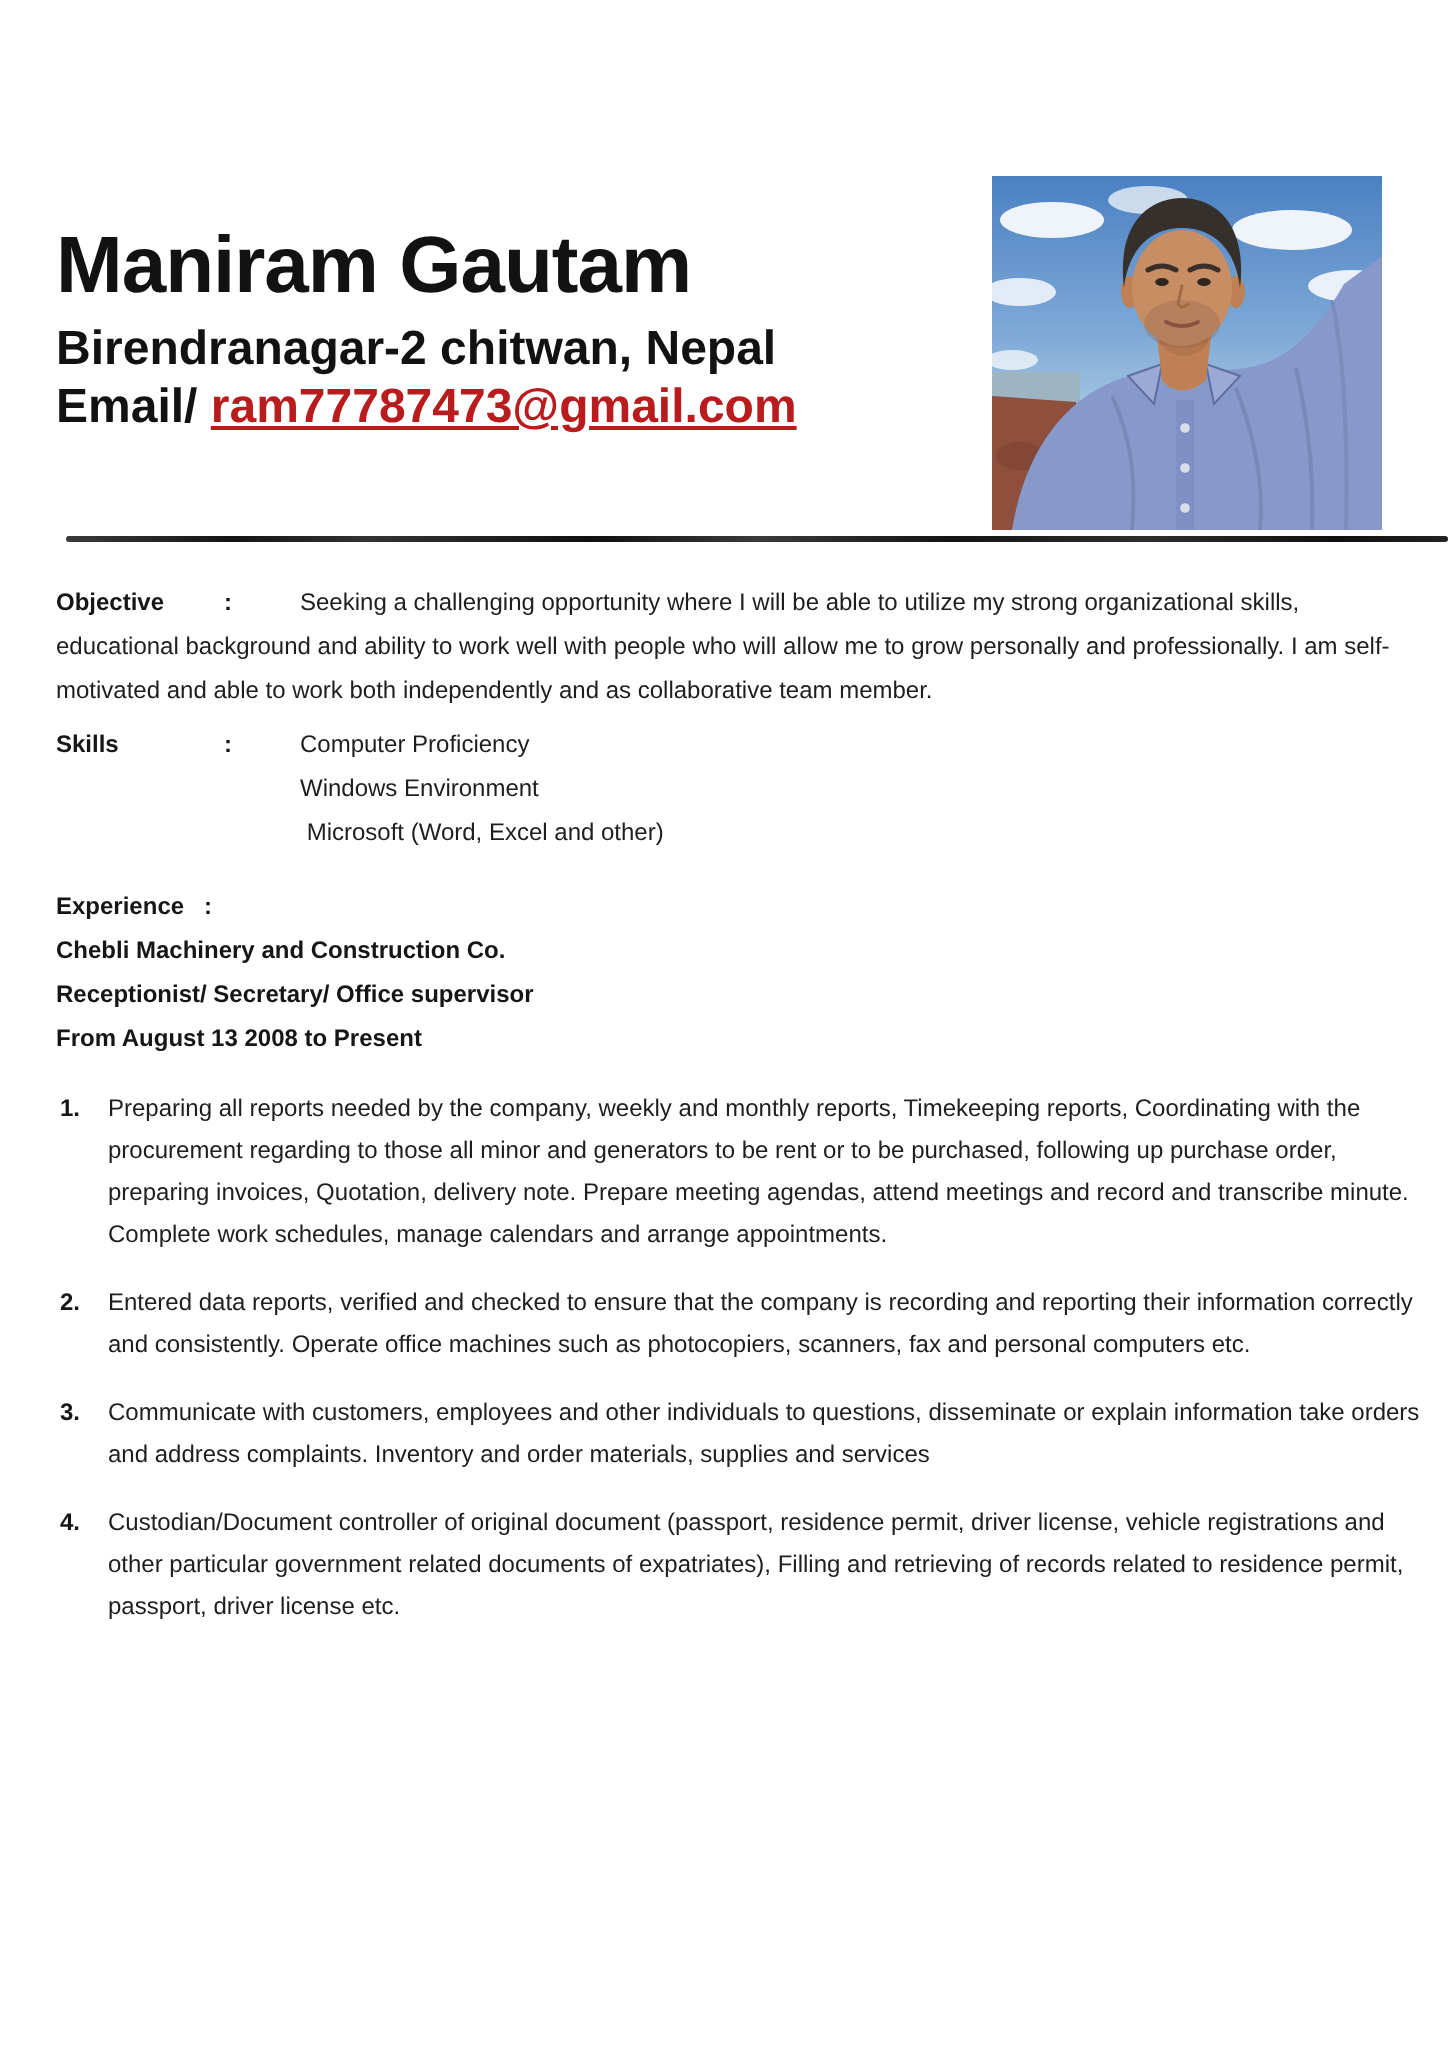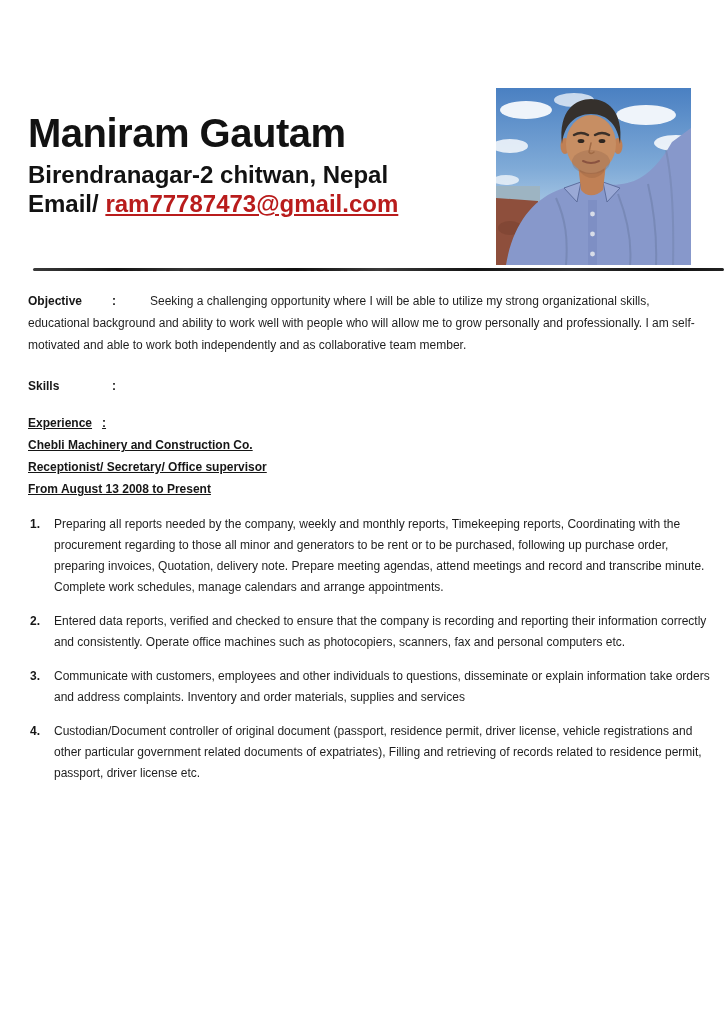--- a/index.html
+++ b/index.html
@@ -71,26 +71,26 @@
     line-height: 22px;
     color: #1e1e1e;
   }
 
   .sec-label { font-weight: 700; color: #161616; }
   .sec-colon { font-weight: 700; color: #161616; }
 
   .objective .sec-label { display: inline-block; width: 84px; }
   .objective .sec-colon { display: inline-block; width: 38px; }
 
-  .skills { display: flex; margin-top: 19px; align-items: flex-start; }
+  .skills { display: flex; margin-top: 5px; align-items: flex-start; }
   .skills .sec-label { width: 84px; flex: none; }
   .skills .sec-colon { width: 38px; flex: none; }
   .skill-item { white-space: pre-wrap; }
 
-  .experience { margin-top: 15px; font-weight: 700; color: #161616; text-decoration: underline; }
+  .experience { margin-top: 15px; font-weight: 700; color: #161616; }
   .experience .exp-head .sec-colon { margin-left: 10px; }
 
   .duties { margin-top: 14px; line-height: 21px; }
   .duty { position: relative; padding-left: 26px; margin-top: 13px; }
   .duty:first-child { margin-top: 0; }
   .duty-number { position: absolute; left: 2px; top: 0; font-weight: 700; color: #161616; }
 </style>
 </head>
 <body>
 
@@ -166,20 +166,25 @@
 
   <div class="divider"></div>
 
   <div class="content">
 
     <p class="objective"><span class="sec-label">Objective</span><span class="sec-colon">:</span><span>Seeking a challenging opportunity where I will be able to utilize my strong organizational skills, educational background and ability to work well with people who will allow me to grow personally and professionally. I am self- motivated and able to work both independently and as collaborative team member.</span></p>
 
     <div class="skills">
       <span class="sec-label">Skills</span>
       <span class="sec-colon">:</span>
+      <div>
+        <div class="skill-item">Computer Proficiency</div>
+        <div class="skill-item">Windows Environment</div>
+        <div class="skill-item"> Microsoft (Word, Excel and other)</div>
+      </div>
     </div>
 
     <div class="experience">
       <div class="exp-head"><span class="sec-label">Experience</span><span class="sec-colon">:</span></div>
       <div>Chebli Machinery and Construction Co.</div>
       <div>Receptionist/ Secretary/ Office supervisor</div>
       <div>From August 13 2008 to Present</div>
     </div>
 
     <div class="duties">

